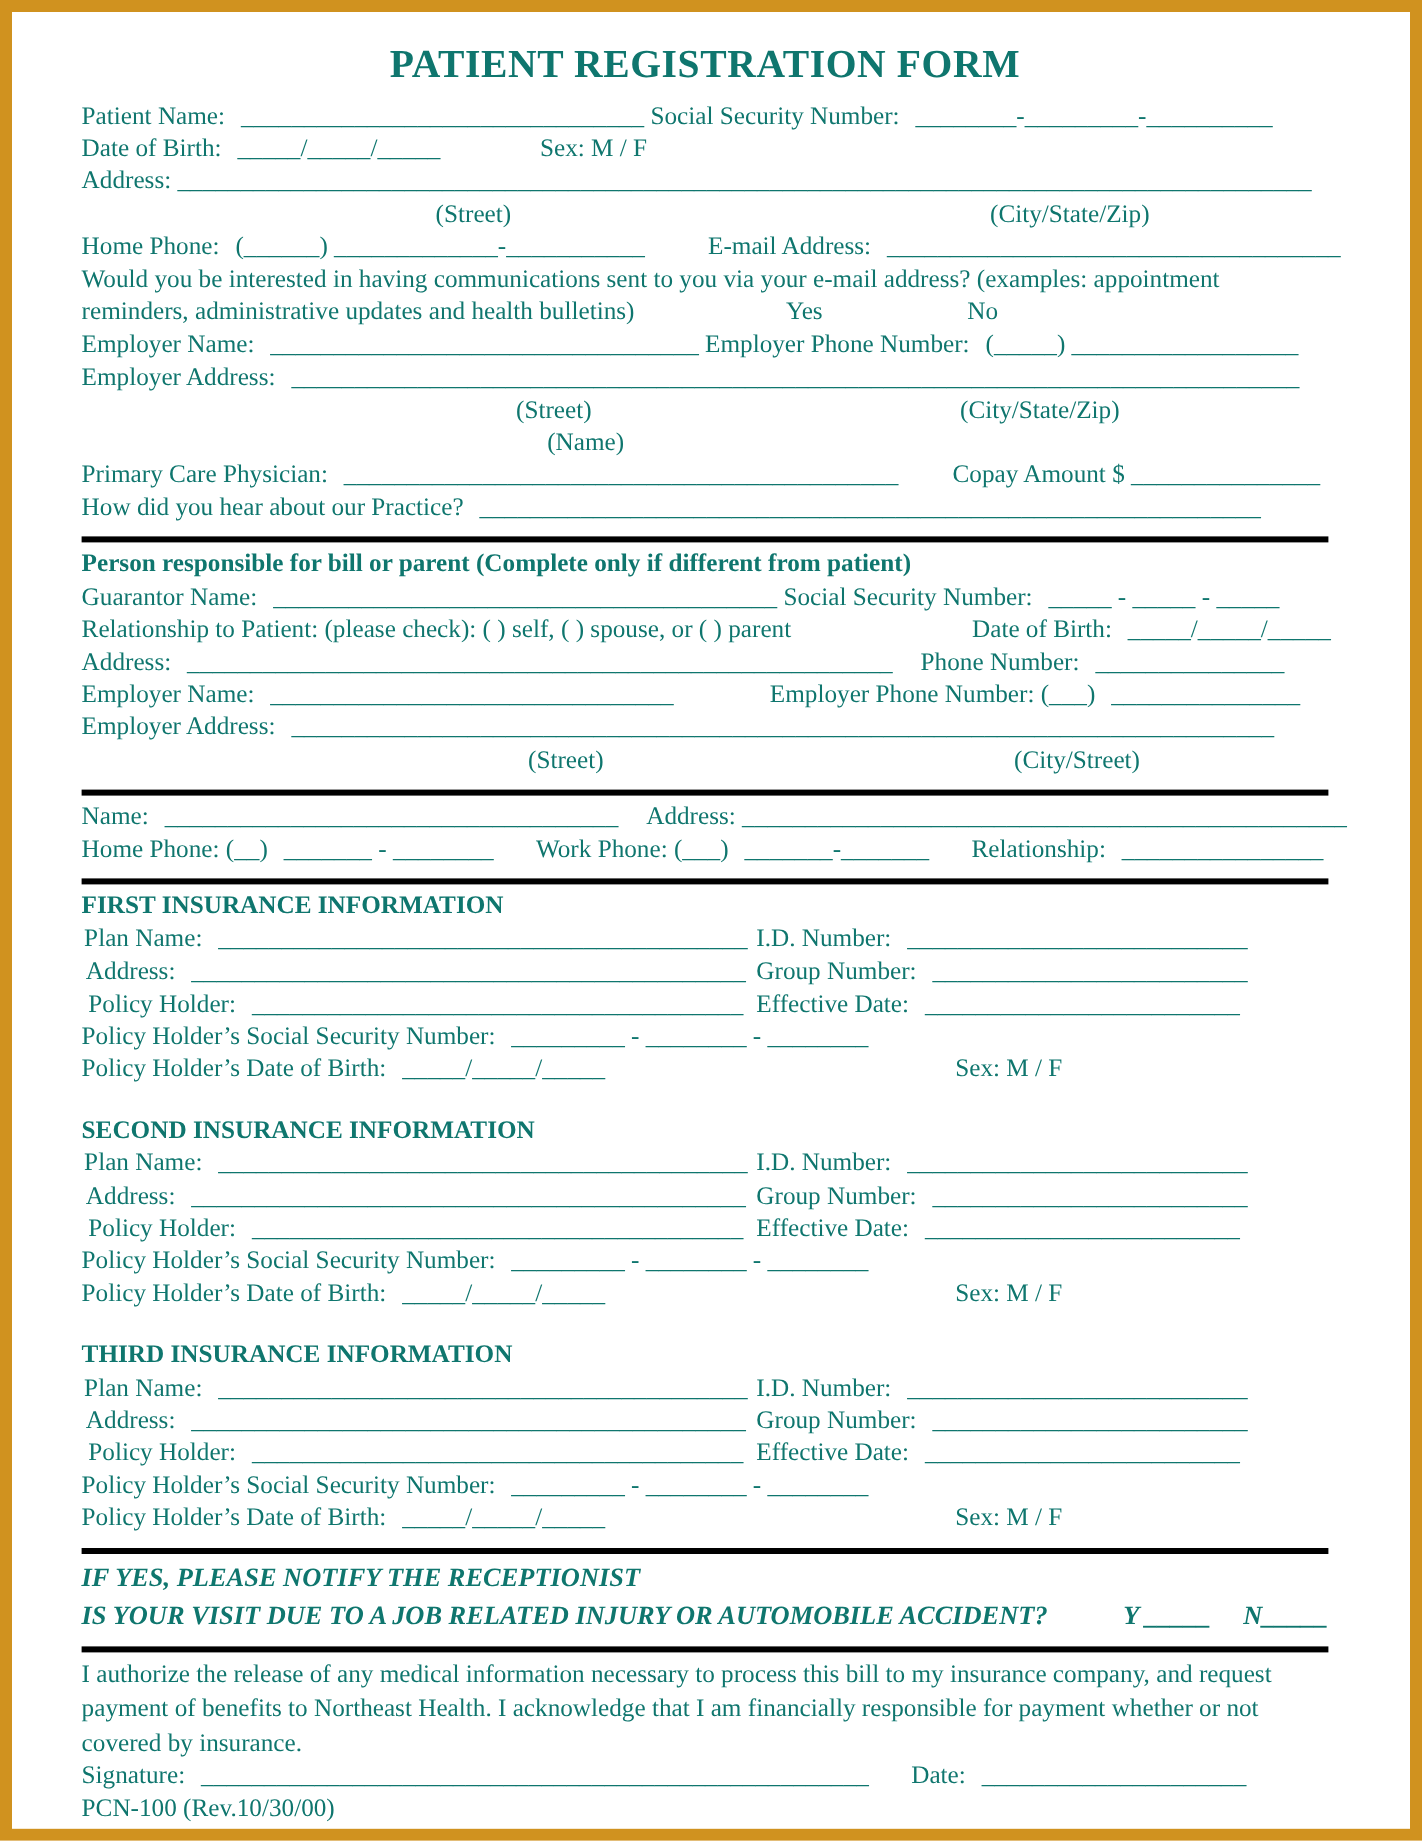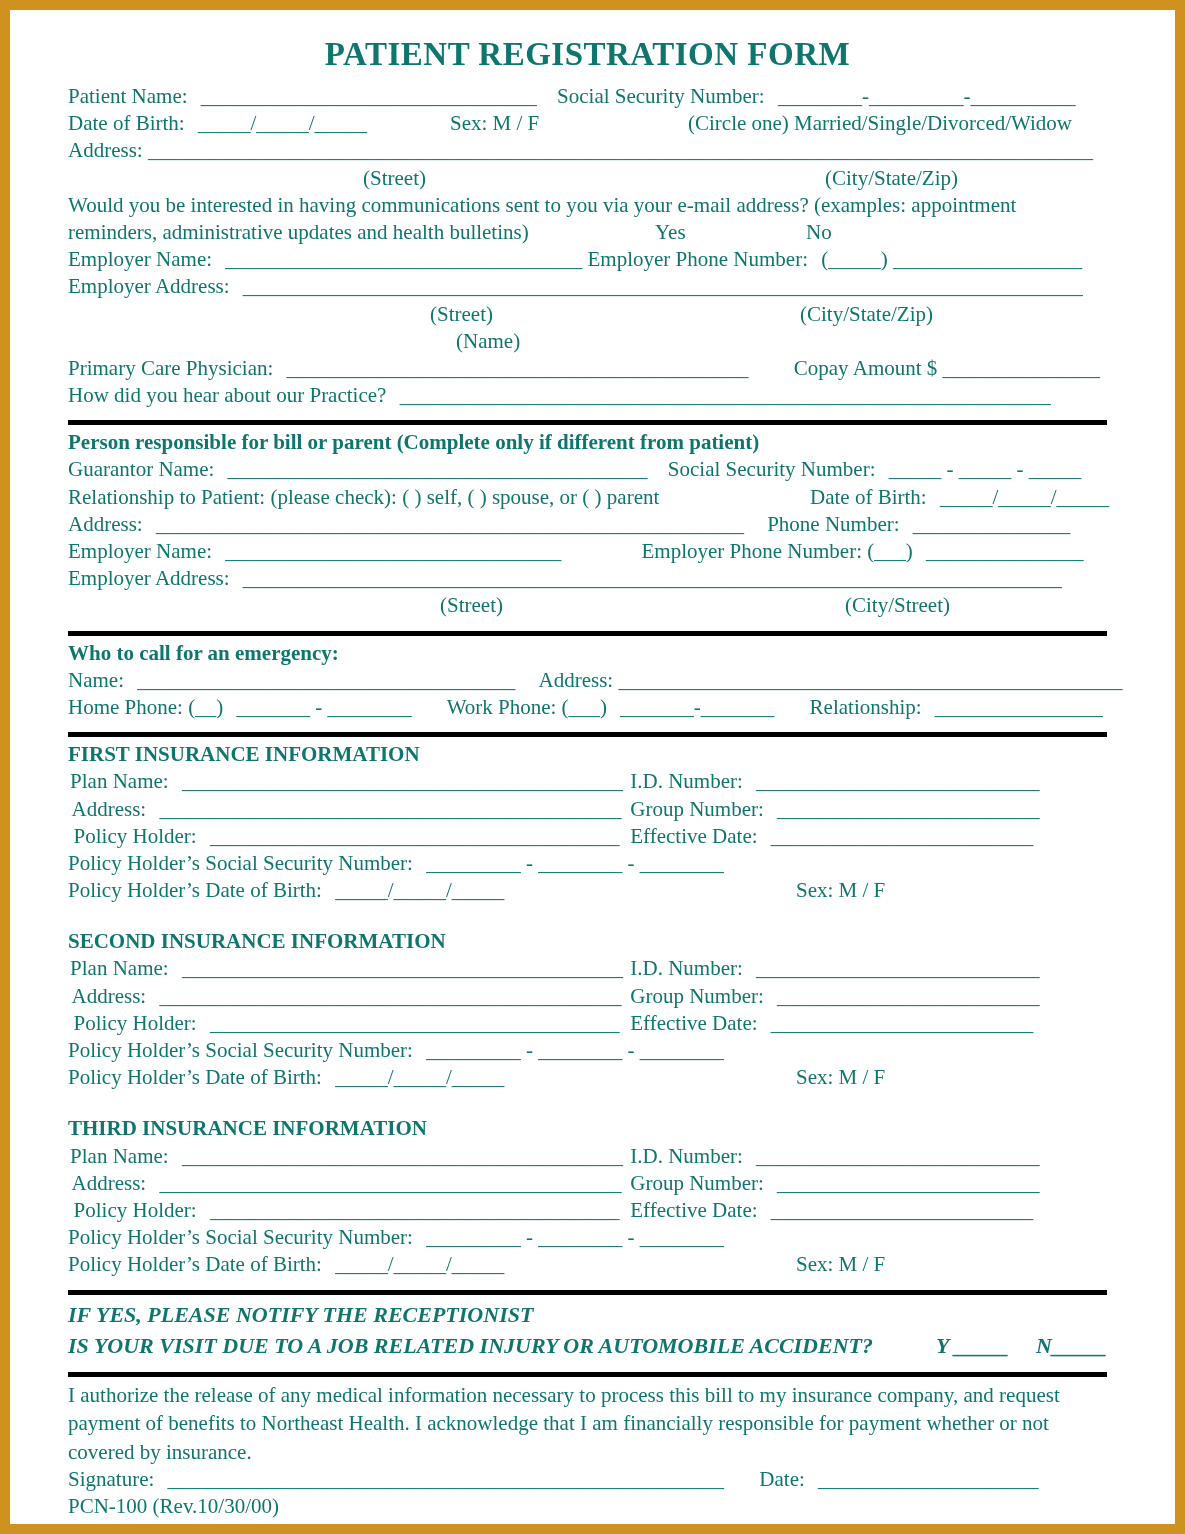--- a/index.html
+++ b/index.html
@@ -46,21 +46,21 @@
     font-size: 22px;
     line-height: 31px;
     height: 31px;
   }
   .para {
     white-space: normal;
     line-height: 28.5px;
     width: 1037px;
   }
   .g8  { margin-left: 8px; }
-  .g15 { margin-left: 15px; }
+  .g15 { }
   .g18 { margin-left: 18px; }
   .g30 { margin-left: 30px; }
   .g40 { margin-left: 40px; }
   .g55 { margin-left: 75px; }
 </style>
 </head>
 <body>
 
 <div class="page">
 
@@ -70,33 +70,40 @@
     <span>Patient Name:</span>
     <span class="g8">________________________________</span>
     <span class="g15">Social Security Number:</span>
     <span class="g8">________-_________-__________</span>
   </div>
 
   <div class="line">
     <span>Date of Birth:</span>
     <span class="g8">_____/_____/_____</span>
     <span class="abs" style="left:382px">Sex:  M / F</span>
-    <span class="abs" style="left:620px">(Circle one) Married/Single/Divorced/Widow</span>
   </div>
 
   <div class="line">
     <span>Address:</span>
     <span>__________________________________________________________________________________________</span>
   </div>
 
   <div class="line">
     <span class="abs" style="left:295px">(Street)</span>
     <span class="abs" style="left:757px">(City/State/Zip)</span>
   </div>
 
+  <div class="line">
+    <span>Home Phone:</span>
+    <span class="g8">(______) _____________-___________</span>
+    <span class="abs" style="left:522px">
+      <span>E-mail Address:</span>
+      <span class="g8">____________________________________</span>
+    </span>
+  </div>
 
   <div class="line">
     <span>Would you be interested in having communications sent to you via your e-mail address? (examples:  appointment</span>
   </div>
 
   <div class="line">
     <span>reminders, administrative updates and health bulletins)</span>
     <span class="abs" style="left:587px">Yes</span>
     <span class="abs" style="left:738px">No</span>
   </div>
@@ -174,23 +181,20 @@
     <span class="g8">______________________________________________________________________________</span>
   </div>
 
   <div class="line">
     <span class="abs" style="left:372px">(Street)</span>
     <span class="abs" style="left:777px">(City/Street)</span>
   </div>
 
   <div class="rule"></div>
 
-  <div class="line bold">
-    <span>Who to call for an emergency:</span>
-  </div>
 
   <div class="line">
     <span>Name:</span>
     <span class="g8">____________________________________</span>
     <span class="g18">Address:</span>
     <span>________________________________________________</span>
   </div>
 
   <div class="line">
     <span>Home Phone:  (__)</span>

